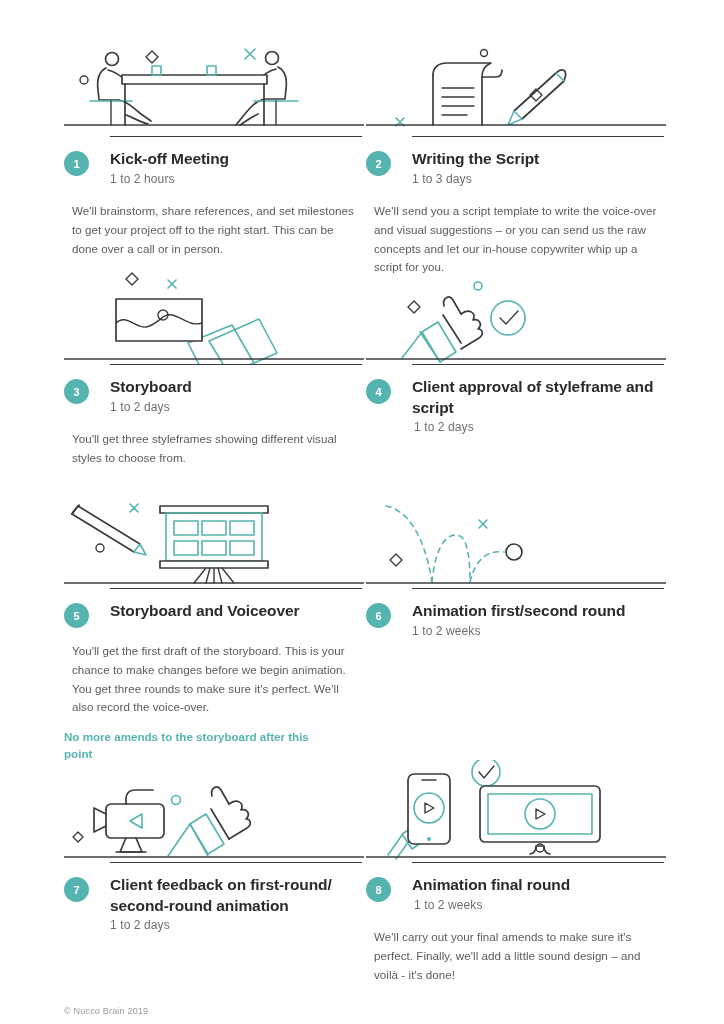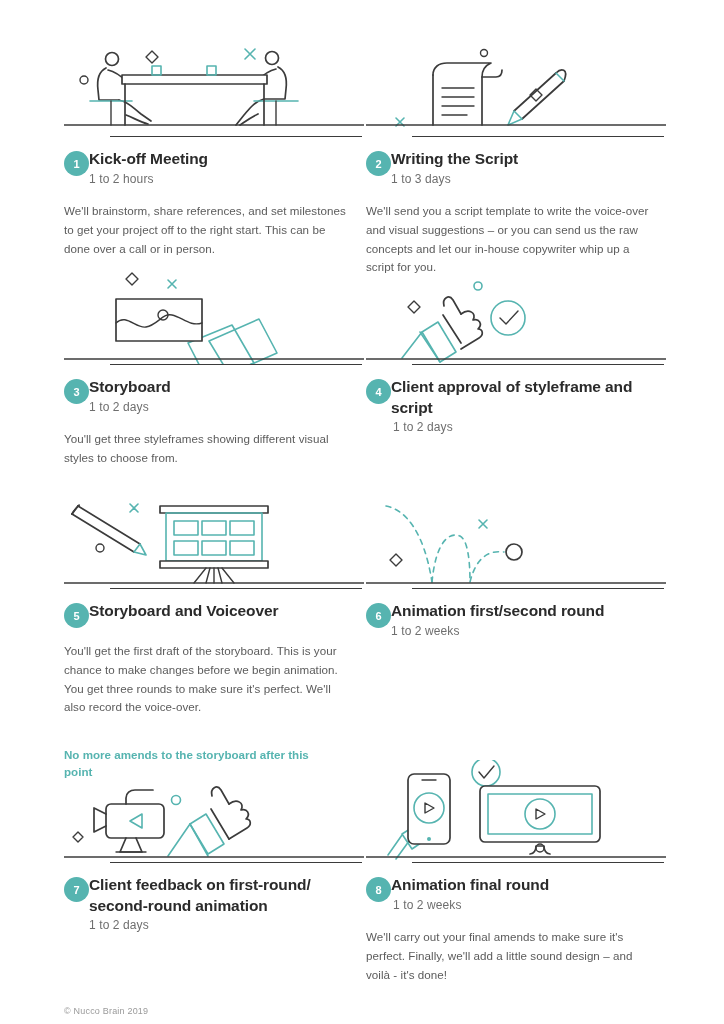--- a/index.html
+++ b/index.html
@@ -64,20 +64,21 @@
     font-size: 11px;
     font-weight: bold;
     display: flex;
     align-items: center;
     justify-content: center;
     margin-top: 2px;
     letter-spacing: 0;
   }
 
   .titles {
+    margin-left: 21px;
   }
 
   .title {
     font-size: 15.5px;
     font-weight: bold;
     color: #2b2b2b;
     line-height: 1.33;
     letter-spacing: -0.1px;
   }
 
@@ -90,28 +91,29 @@
   }
   .dur.indent { margin-left: 2px; }
 
   .body {
     font-size: 11.6px;
     line-height: 1.62;
     color: #5b5b5b;
     margin-top: 14px;
     width: 288px;
     letter-spacing: 0.05px;
+    margin-left: 8px;
   }
 
   .note {
     font-size: 11.6px;
     line-height: 1.42;
     color: #56b4b0;
     font-weight: bold;
-    margin-top: 30px;
+    margin-top: 12px;
     width: 260px;
   }
 
   .footer {
     position: absolute;
     left: 64px;
     top: 1006px;
     font-size: 9px;
     color: #9a9a9a;
     letter-spacing: 0.2px;

